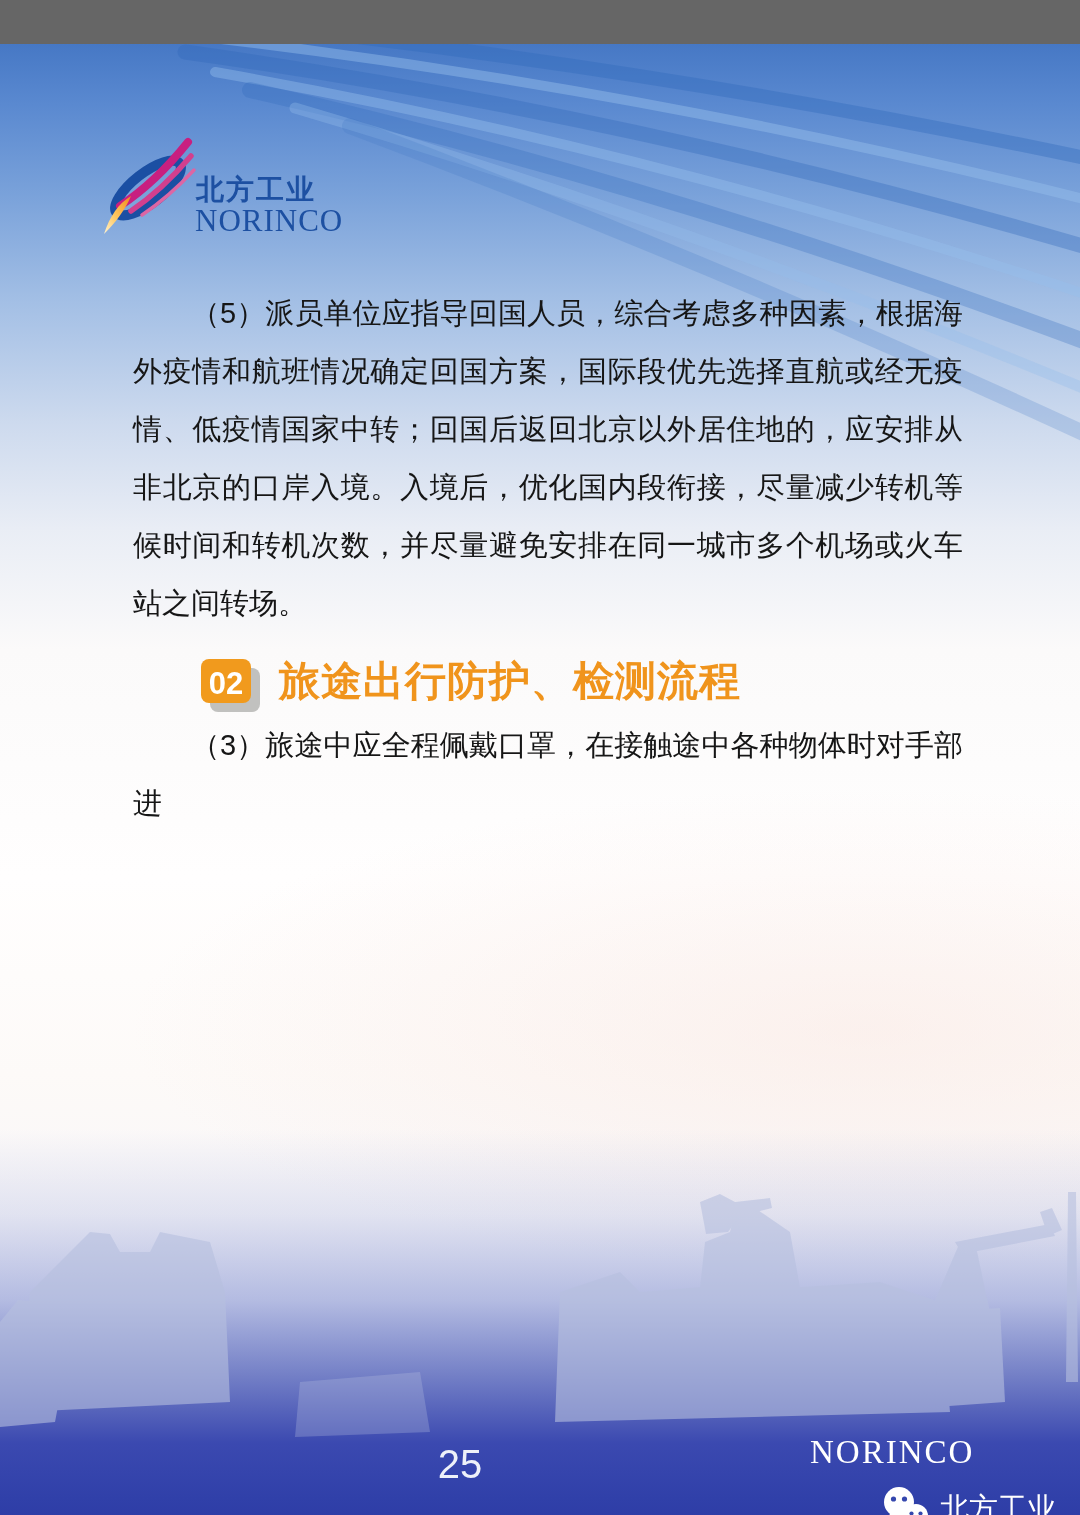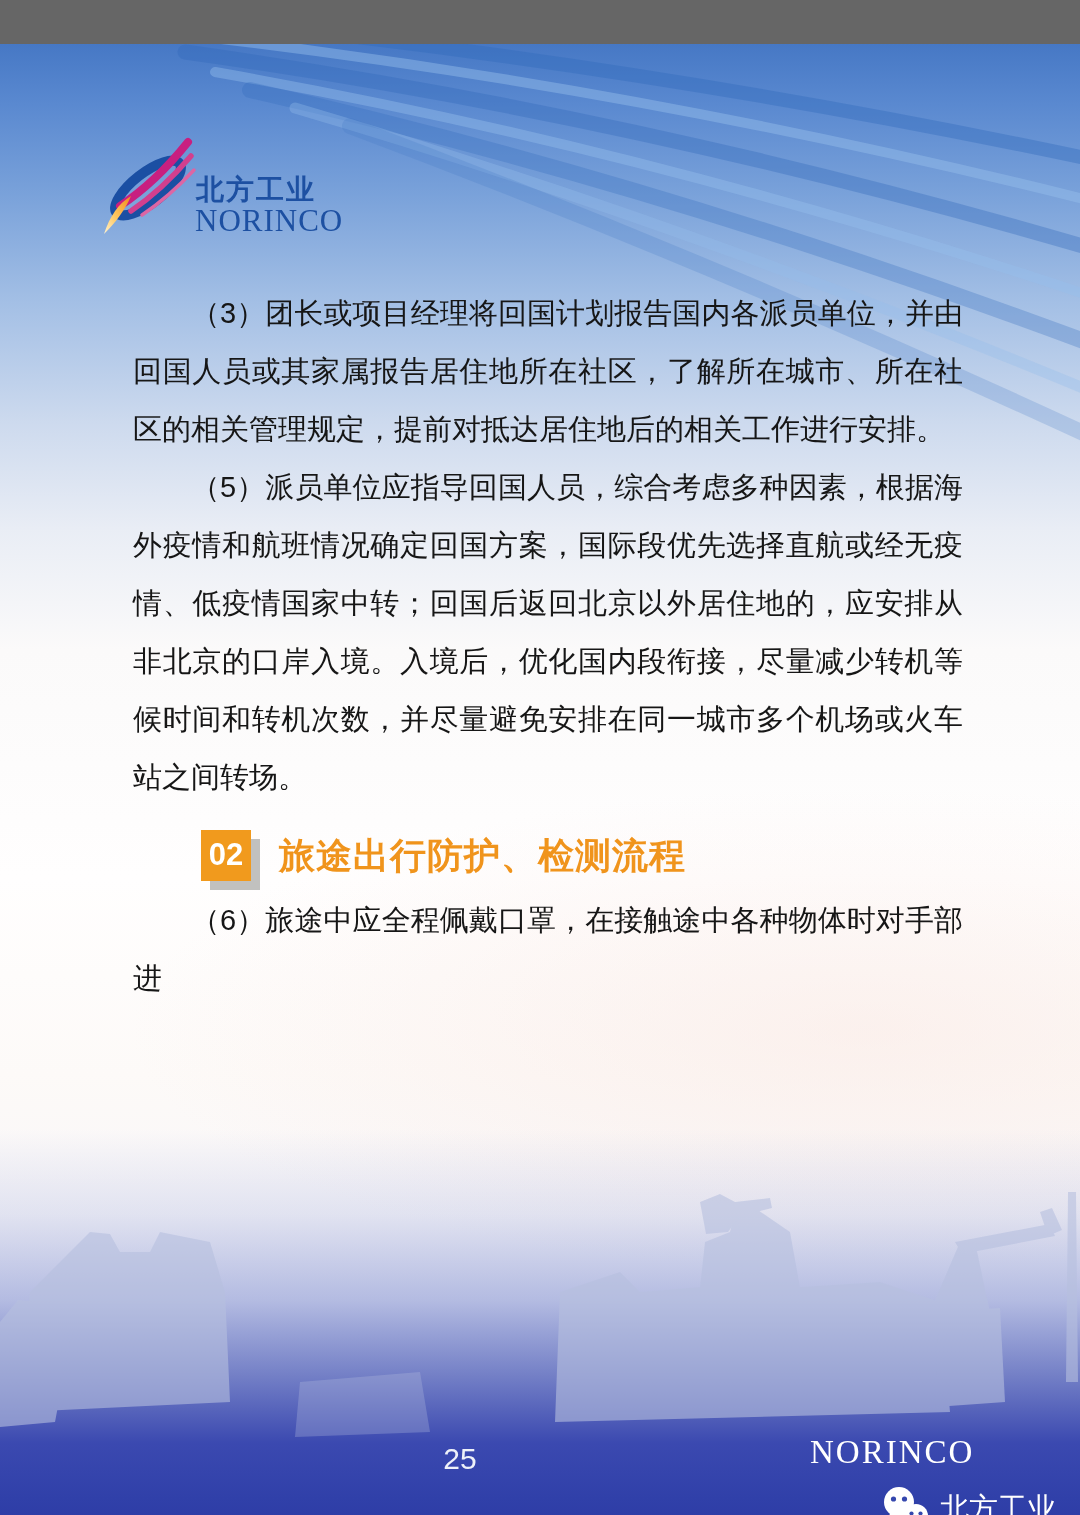--- a/index.html
+++ b/index.html
@@ -39,33 +39,34 @@
   }
 
   .content {
     position:absolute; left:133px; top:240px; width:830px; z-index:5;
     color:#161616; font-size:29px; line-height:58px; text-align:justify;
   }
   .content p { margin:0; text-indent:2em; }
 
   .section-row { display:flex; align-items:center; margin:24px 0 10px 68px; }
   .badge {
-    width:50px; height:51px; flex:0 0 50px;
+    width:50px; height:44px; flex:0 0 50px;
     background:#F19A1D; color:#ffffff;
     font-size:31px; font-weight:bold; line-height:50px; text-align:center;
     box-shadow:9px 9px 0 rgba(186,186,184,0.9);
+    border-radius:8px;
   }
   .section-title {
-    color:#F0941C; font-size:36px; font-weight:bold;
+    color:#F0941C; font-size:41px; font-weight:bold;
     margin-left:28px; letter-spacing:1px; line-height:50px;
   }
 
   .footer-page {
     position:absolute; left:0; top:1398px; width:920px; z-index:6;
-    text-align:center; color:#eef1f9; font-size:30px;
+    text-align:center; color:#eef1f9; font-size:40px;
   }
   .footer-brand {
     position:absolute; left:810px; top:1390px; z-index:6;
     color:#ffffff; font-size:33px; letter-spacing:2px;
     font-family:"Liberation Serif", serif;
   }
   .footer-wechat {
     position:absolute; left:882px; top:1442px; z-index:6;
     display:flex; align-items:center; color:#ffffff; font-size:29px;
   }
@@ -118,29 +119,28 @@
     <ellipse cx="50" cy="62" rx="40" ry="15" fill="none" stroke="#1b4fa3" stroke-width="10" transform="rotate(-38 50 62)"></ellipse>
     <path d="M 22 80 Q 58 56 90 16" fill="none" stroke="#c81f80" stroke-width="8" stroke-linecap="round"></path>
     <path d="M 33 85 Q 64 64 93 30" fill="none" stroke="#d23f8e" stroke-width="5.5" stroke-linecap="round"></path>
     <path d="M 44 89 Q 72 70 96 44" fill="none" stroke="#dd66a4" stroke-width="3.5" stroke-linecap="round"></path>
     <path d="M 6 108 C 12 90 20 78 33 70 C 27 84 18 96 6 108 Z" fill="url(#comet)"></path>
   </svg>
   <div class="logo-cn">北方工业</div>
   <div class="logo-en">NORINCO</div>
 
   <div class="content">
-    <p>（3）团长或项目经理将回国计划报告国内各派员单位，并由回国人员或其家属报告居住地所在社区，了解所在城市、所在社区的相关管理规定，提前对抵达居住地后的相关工作进行安排。</p>
     <p>（5）派员单位应指导回国人员，综合考虑多种因素，根据海外疫情和航班情况确定回国方案，国际段优先选择直航或经无疫情、低疫情国家中转；回国后返回北京以外居住地的，应安排从非北京的口岸入境。入境后，优化国内段衔接，尽量减少转机等候时间和转机次数，并尽量避免安排在同一城市多个机场或火车站之间转场。</p>
 
     <div class="section-row">
       <div class="badge">02</div>
       <div class="section-title">旅途出行防护、检测流程</div>
     </div>
 
-    <p>（6）旅途中应全程佩戴口罩，在接触途中各种物体时对手部进</p>
+    <p>（3）旅途中应全程佩戴口罩，在接触途中各种物体时对手部进</p>
   </div>
 
   <div class="footer-page">25</div>
   <div class="footer-brand">NORINCO</div>
   <div class="footer-wechat">
     <svg class="wx" width="50" height="46" viewBox="0 0 50 46">
       <circle cx="17" cy="16" r="15" fill="#ffffff"></circle>
       <polygon points="8,27 6,36 16,30" fill="#ffffff"></polygon>
       <circle cx="11.5" cy="13" r="2.6" fill="#3547ae"></circle>
       <circle cx="22.5" cy="13" r="2.6" fill="#3547ae"></circle>

